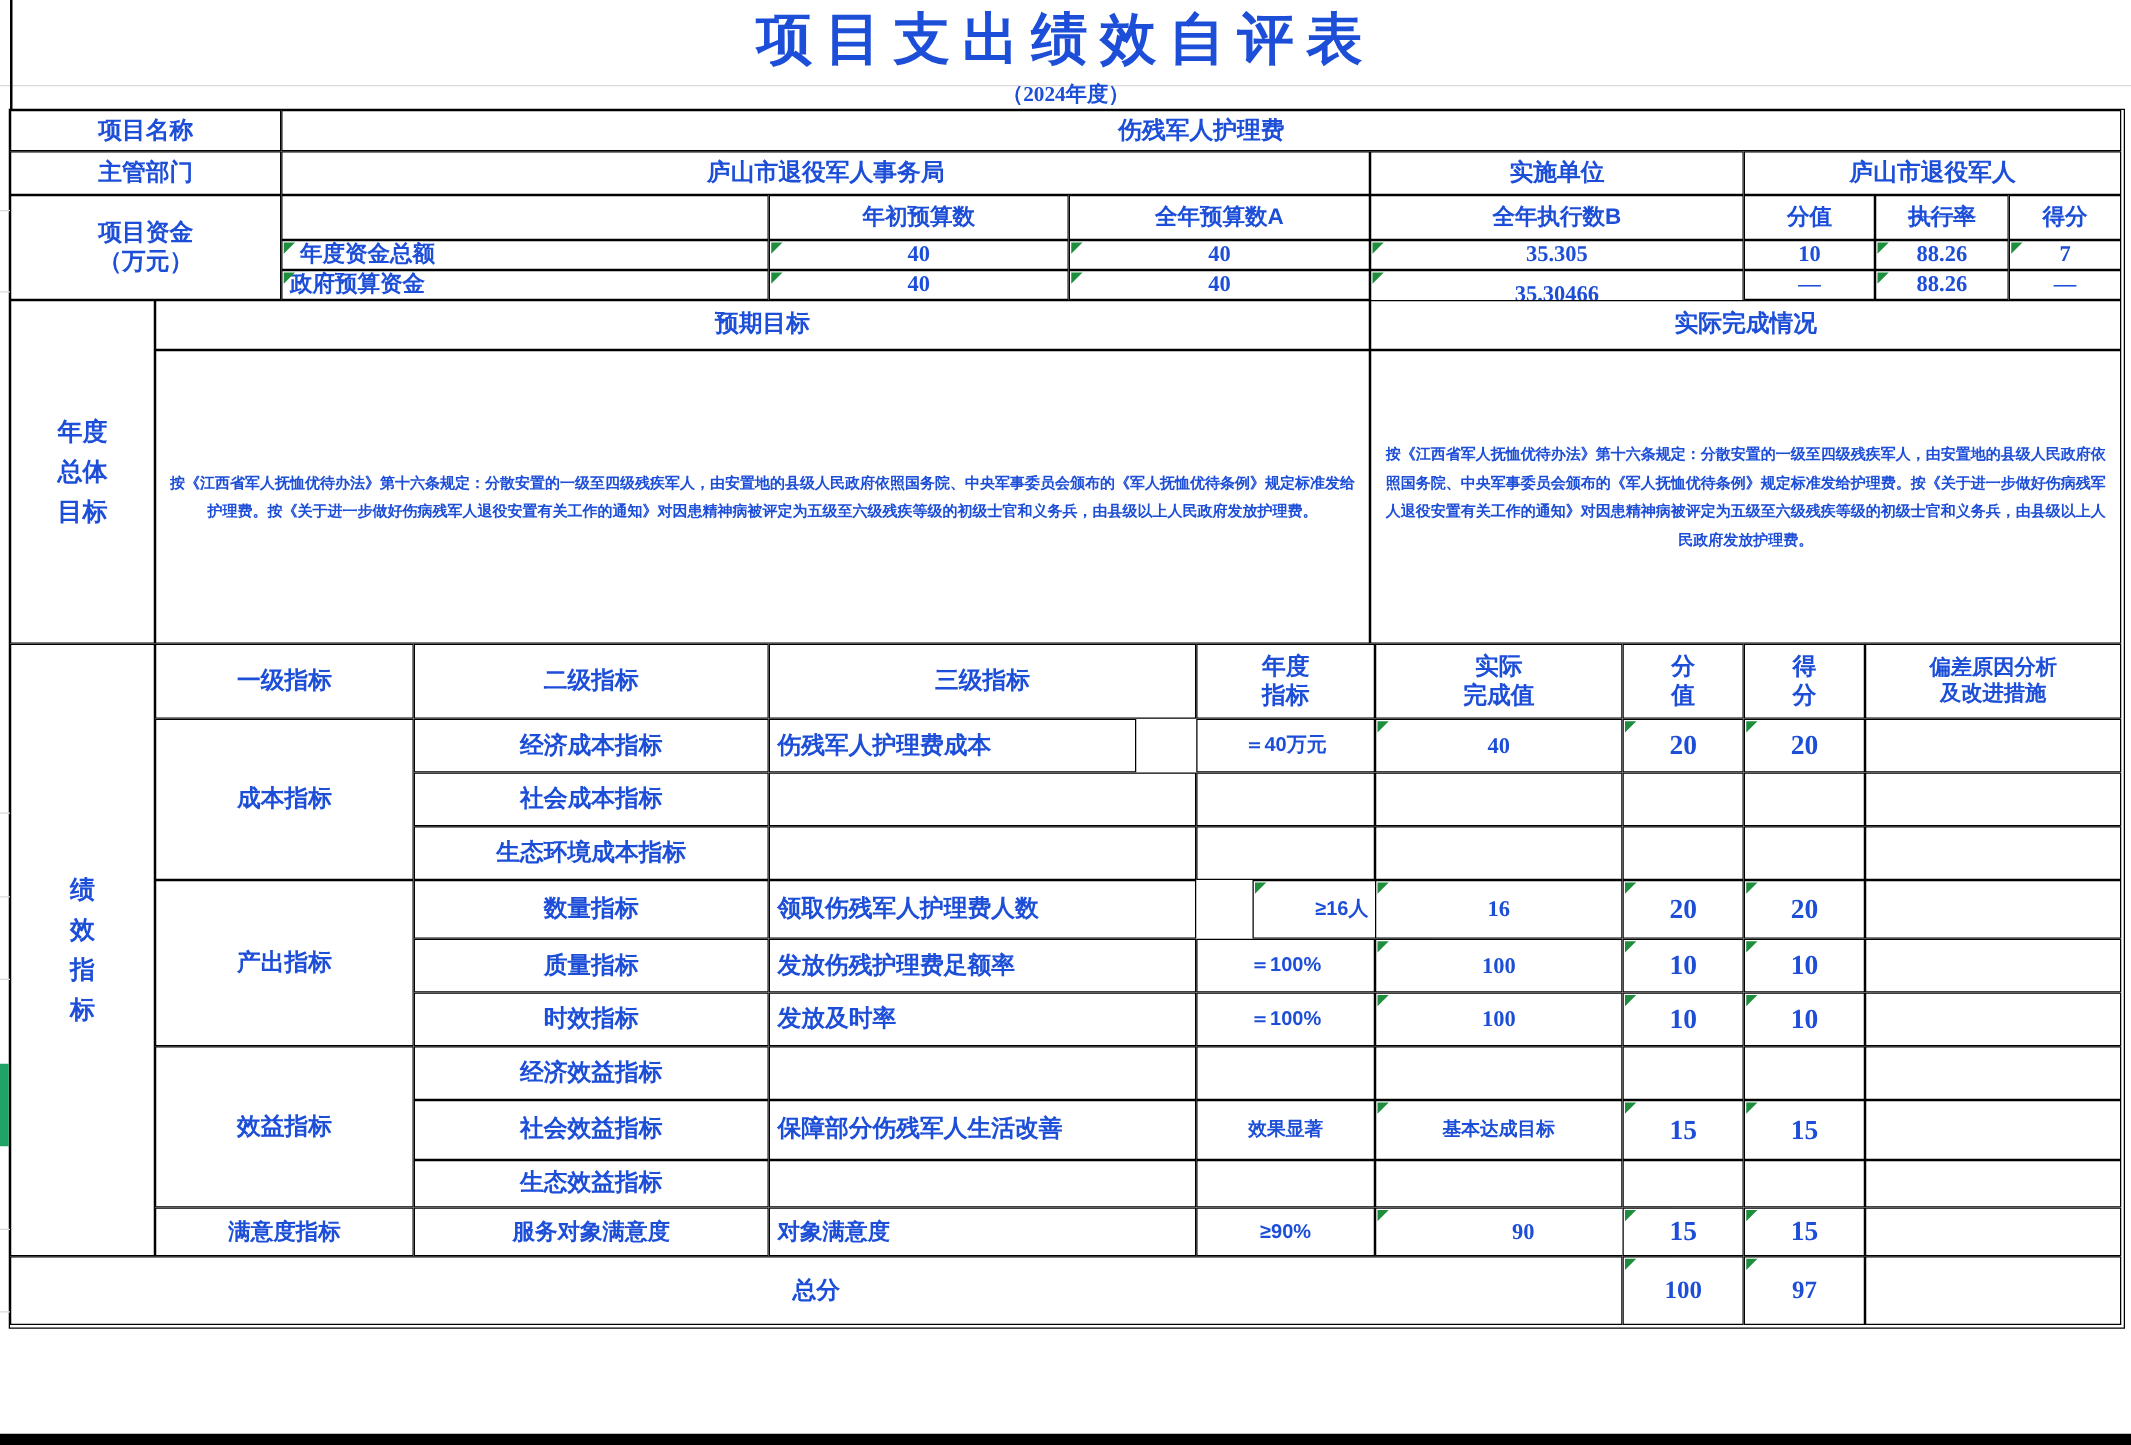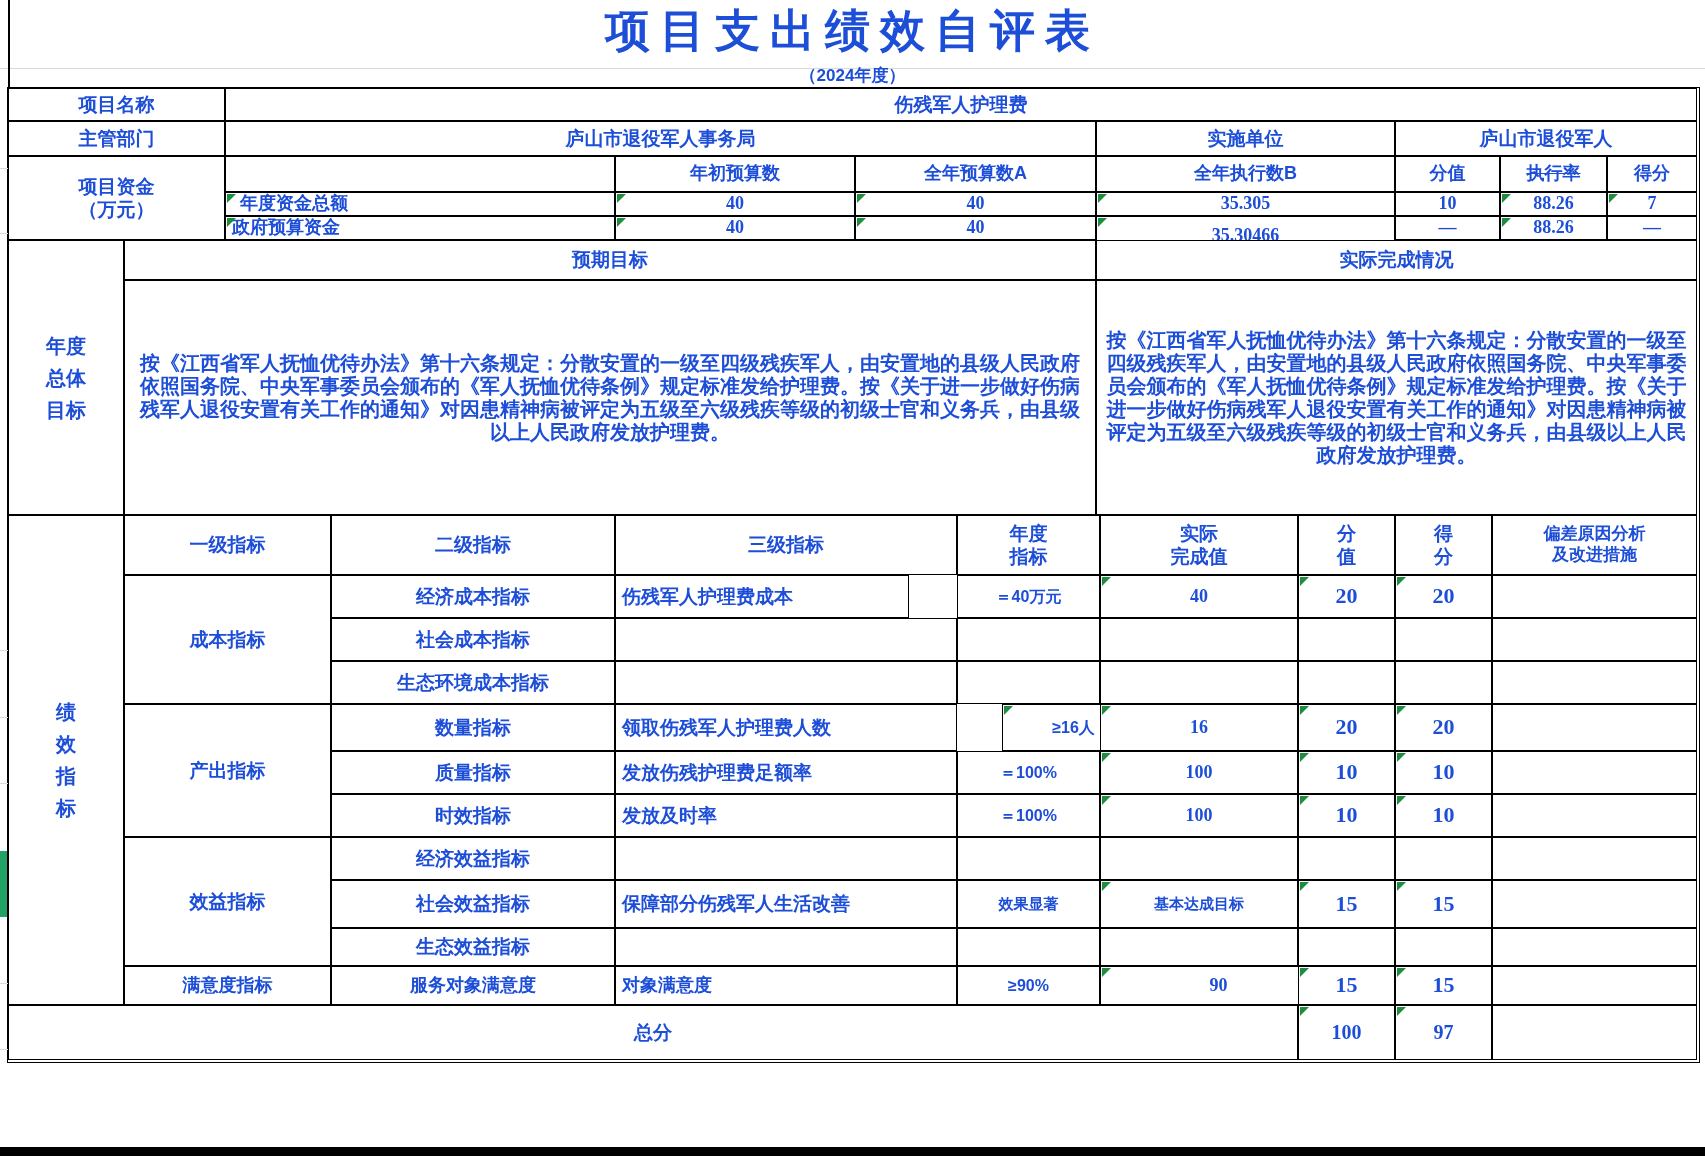--- a/index.html
+++ b/index.html
@@ -9,29 +9,29 @@
      display:flex;align-items:center;justify-content:center;text-align:center;
      font-weight:bold;font-size:19px;line-height:1.22;white-space:pre-line;overflow:hidden;}
   .lft{justify-content:flex-start;text-align:left;padding:0 6px;}
   .ind1{padding-left:14px;}
   .num{font-family:"Liberation Serif", serif;font-size:18px;}
   .num-lg{font-family:"Liberation Serif", serif;font-size:22px;}
   .num-md{font-family:"Liberation Serif", serif;font-size:20px;}
   .tgt{font-size:16px;}
   .sm{font-size:15px;}
   .strike span{text-decoration:line-through;}
-  .para{white-space:normal;padding:0 8px;font-size:20px;line-height:23px;}
+  .para{white-space:normal;padding:0 8px;font-size:12px;line-height:23px;}
   .vlabel{font-size:20px;line-height:1.6;}
   .hdr2{font-size:18px;}
   .tri{position:absolute;top:1px;left:1px;width:0;height:0;
        border-top:9px solid #1e8e3e;border-right:9px solid transparent;}
   .title{position:absolute;left:0;top:0;width:1705px;height:62px;display:flex;align-items:center;
          justify-content:center;font-size:45px;font-weight:bold;letter-spacing:10px;}
   .subtitle{position:absolute;left:0;top:62px;width:1705px;height:26px;display:flex;align-items:center;
-            justify-content:center;font-size:17px;font-weight:bold;}
+            justify-content:center;font-size:17px;font-weight:bold;font-family:Liberation Serif, serif;}
   .hair{position:absolute;background:#d9d9d9;}
   .bar{position:absolute;background:#000;}
   .greenstrip{position:absolute;background:#21a366;}
   .outer{position:absolute;border:1px solid #000;pointer-events:none;background:transparent;}
 </style>
 </head>
 <body>
 
 <div class="stage">
 

